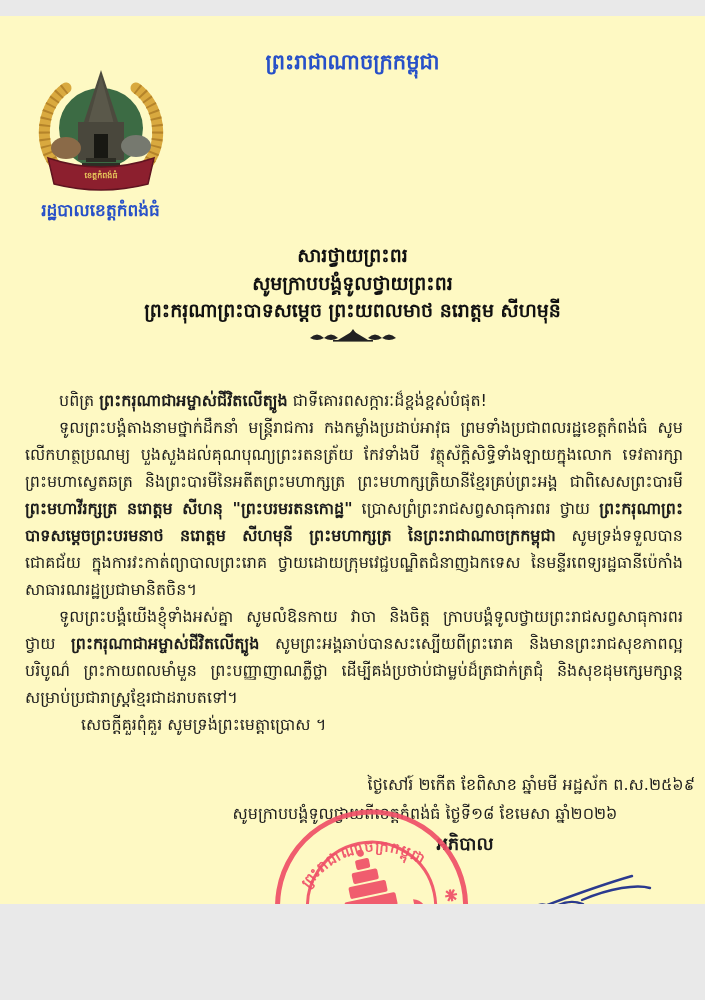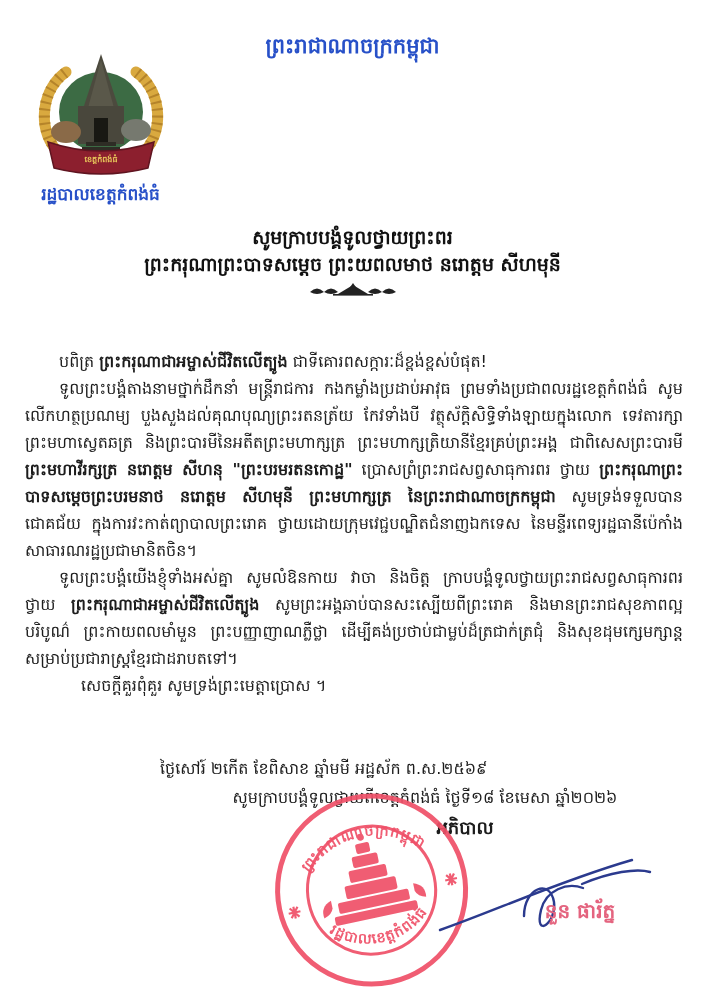--- a/index.html
+++ b/index.html
@@ -1,39 +1,39 @@
 <!DOCTYPE html>
 <html><head>
 <meta charset="utf-8">
 <style>
   html,body{margin:0;padding:0;background:#e9e9e9;}
   .page{
-    position:relative;width:705px;height:1000px;margin:0 auto;background:#ffffff;
+    position:relative;width:705px;height:888px;margin:16px auto;background:#fef9c3;
     overflow:hidden;font-family:"DejaVu Sans",sans-serif;color:#1c1c1c;
   }
   .b{font-weight:bold;}
   
   .hdr{position:absolute;top:30px;left:0;right:0;text-align:center;color:#2750c8;font-weight:bold;}
   .hdr .l1{font-size:21px;line-height:32px;}
   .hdr .l2{font-size:18px;line-height:28px;}
   
   .logo{position:absolute;left:8px;top:50px;width:185px;text-align:center;}
   .logo .caption{margin-top:2px;color:#2750c8;font-weight:bold;font-size:17px;line-height:24px;}
   
   .titleblock{position:absolute;top:224px;left:0;right:0;text-align:center;font-weight:bold;color:#111;}
   .titleblock .t1{font-size:19px;line-height:30px;}
   .titleblock .t2{font-size:19px;line-height:27px;}
   .ornament{margin-top:4px;}
   
-  .bodytext{position:absolute;top:348px;left:25px;right:22px;font-size:16px;line-height:27px;text-align:justify;}
+  .bodytext{position:absolute;top:371px;left:25px;right:22px;font-size:16px;line-height:27px;text-align:justify;}
   .bodytext p{margin:0;}
   .indent{text-indent:34px;}
   .indent2{text-indent:56px;}
   
-  .lunar-date{position:absolute;top:758px;left:160px;right:10px;text-align:left;font-size:16px;}
+  .lunar-date{position:absolute;top:758px;left:160px;right:10px;text-align:right;font-size:16px;}
   .solar-date{position:absolute;top:787px;left:150px;right:5px;text-align:center;font-size:16px;}
   .gov-title{position:absolute;top:816px;left:375px;width:180px;text-align:center;font-size:18px;font-weight:bold;}
   .signer-name{position:absolute;top:898px;left:470px;width:220px;text-align:center;
                font-size:20px;font-weight:bold;color:#e4647f;}
   .stamp{position:absolute;left:266px;top:790px;transform:rotate(-12deg);}
   .signature{position:absolute;left:432px;top:832px;}
 </style>
 </head>
 <body>
 
@@ -63,20 +63,21 @@
       <ellipse cx="40" cy="82" rx="15" ry="11" fill="#8a6a48"></ellipse>
       <ellipse cx="110" cy="80" rx="15" ry="11" fill="#76796f"></ellipse>
 
       <path d="M22,92 Q75,110 128,92 L122,118 Q75,130 28,118 Z" fill="#8c1f2e" stroke="#5f1420" stroke-width="1.5"></path>
       <text x="75" y="112" text-anchor="middle" font-size="8" font-weight="bold" fill="#e7c55a">ខេត្តកំពង់ធំ</text>
     </svg>
     <div class="caption">រដ្ឋបាលខេត្តកំពង់ធំ</div>
   </div>
 
   <div class="titleblock">
+    <div class="t1">សារថ្វាយព្រះពរ</div>
     <div class="t2">សូមក្រាបបង្គំទូលថ្វាយព្រះពរ</div>
     <div class="t2">ព្រះករុណាព្រះបាទសម្ដេច ព្រះយពលមាថ នរោត្ដម សីហមុនី</div>
     <div class="ornament">
       <svg width="130" height="16" viewBox="0 0 130 16">
         <g fill="#222">
           <polygon points="65,1 58,11 72,11"></polygon>
           <polygon points="65,3 50,12 80,12"></polygon>
           <path d="M22,10 q7,-7 14,0 q-7,4 -14,0 Z"></path>
           <path d="M36,10 q7,-7 14,0 q-7,4 -14,0 Z"></path>
           <path d="M80,10 q7,-7 14,0 q-7,4 -14,0 Z"></path>

